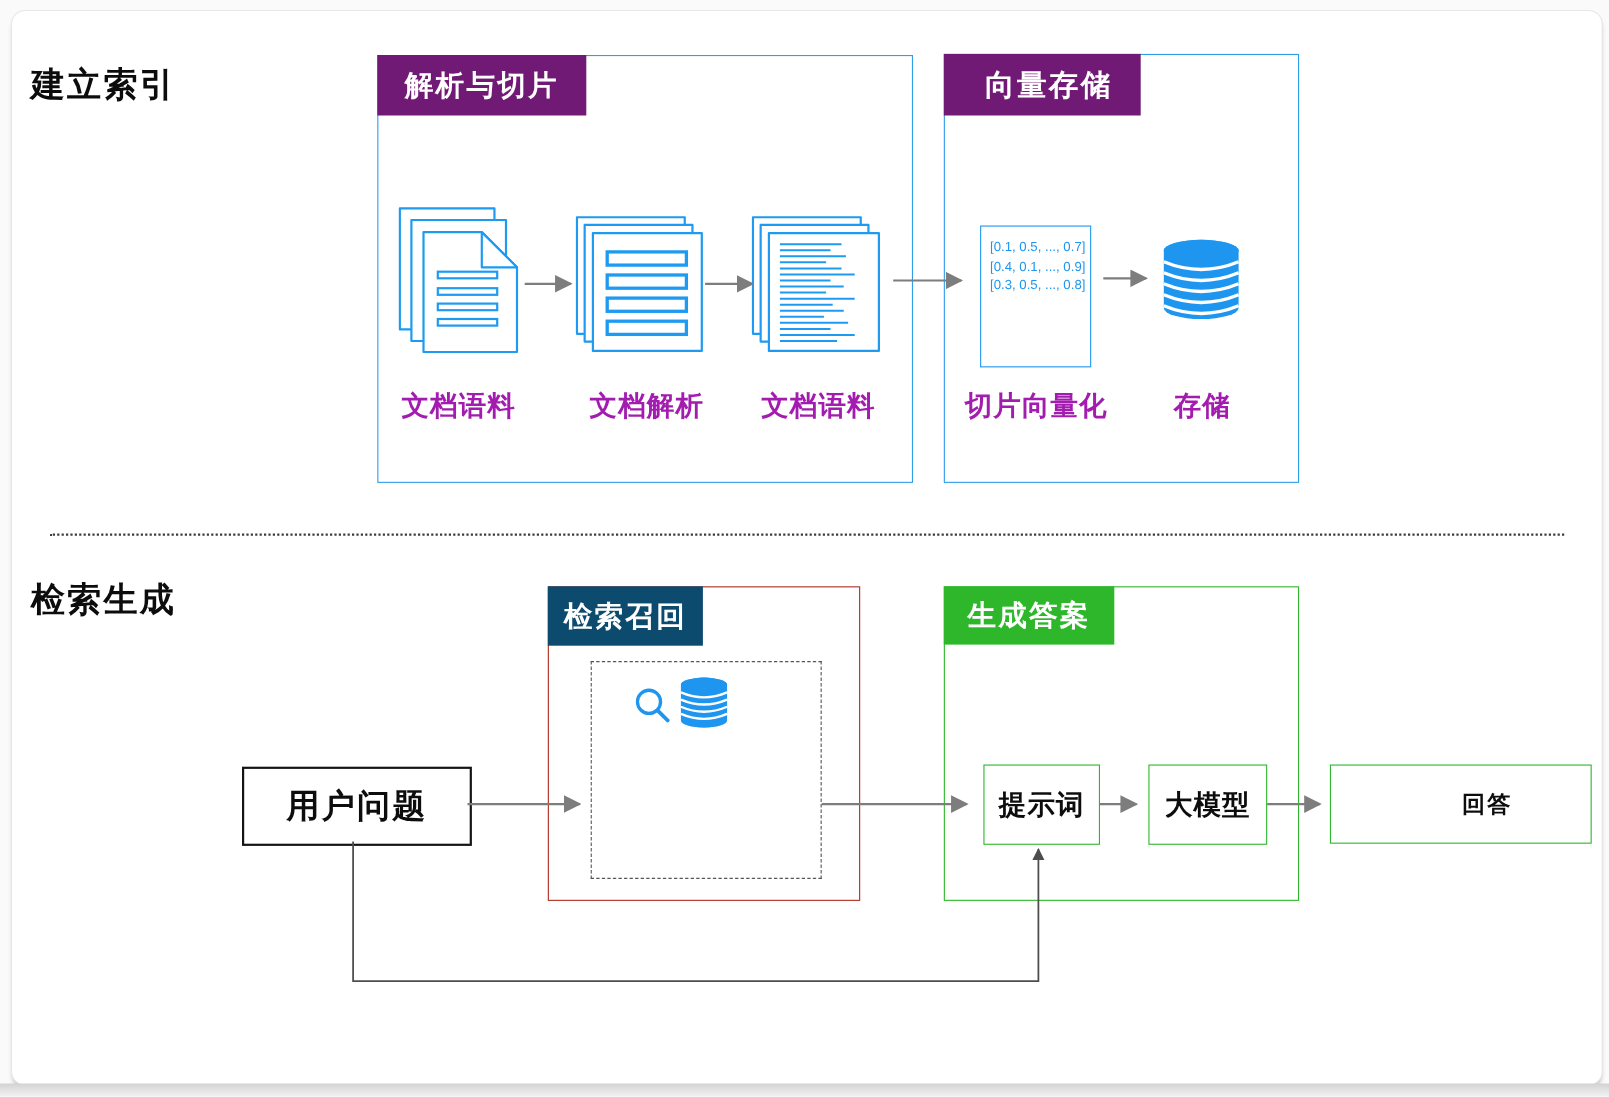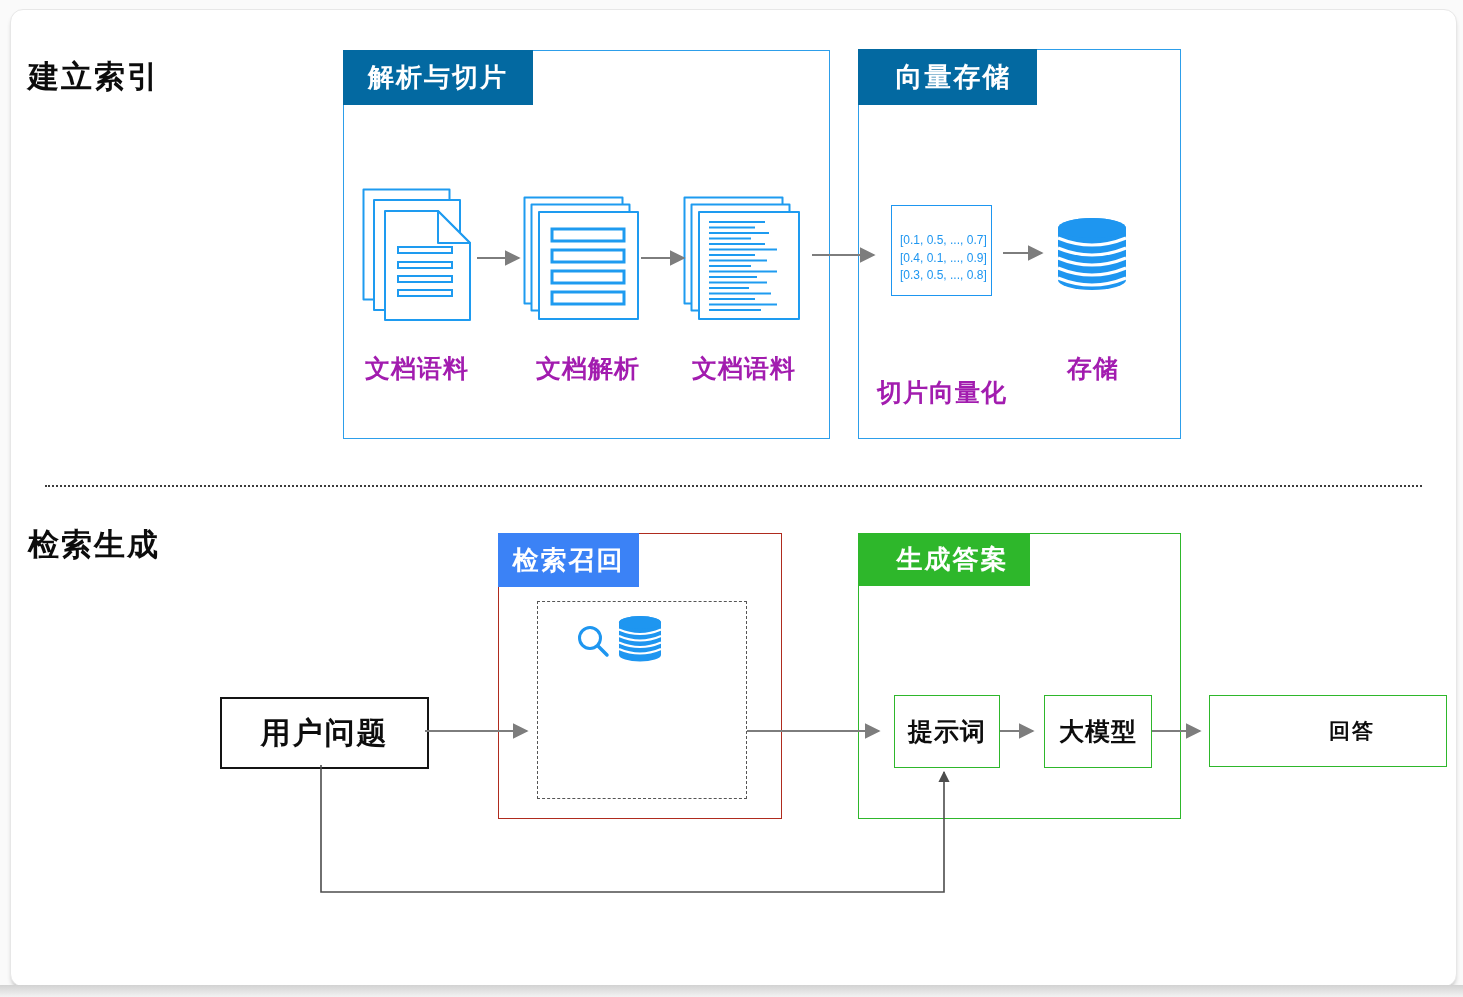--- a/index.html
+++ b/index.html
@@ -19,46 +19,46 @@
     letter-spacing:2px;white-space:nowrap;
   }
   .bigbox{position:absolute;background:#ffffff;}
   .bigbox.blue{border:1.5px solid #2d9eea;}
   .bigbox.red{border:1.5px solid #af2b1e;}
   .bigbox.green{border:1.5px solid #2eb72b;}
   .hdr{
     position:absolute;display:flex;align-items:center;justify-content:center;
     color:#ffffff;font-weight:700;font-size:26px;letter-spacing:2px;white-space:nowrap;
   }
-  .hdr.blue{background:#0369a1;}
-  .hdr.red{background:#3b82f6;}
-  .hdr.green{background:#2eb72b;padding-left:17px;}
+  .hdr.blue{background:#701a75;}
+  .hdr.red{background:#0c4a6e;}
+  .hdr.green{background:#2eb72b;}
   .icon-lbl{
     position:absolute;text-align:center;color:#a21caf;font-weight:600;
     font-size:25px;letter-spacing:1px;white-space:nowrap;
   }
   .node{
     position:absolute;display:flex;align-items:center;justify-content:center;
     background:#ffffff;color:#0d0d0d;font-weight:700;white-space:nowrap;
   }
   .node.black{border:2px solid #141414;font-size:30px;letter-spacing:2px;}
   .node.redline{border:1.5px solid #af2b1e;font-size:24px;letter-spacing:1px;}
   .node.greenline{border:1.5px solid #2eb72b;font-size:25px;letter-spacing:1px;}
   .node.big{font-size:21px;letter-spacing:2px;padding-left:48px;}
   .dotted-box{
     position:absolute;border:1.5px dashed #555555;background:transparent;
   }
   .divider{
     position:absolute;left:45px;top:485px;width:1377px;height:0;
     border-top:2px dotted #3c3c3c;
   }
   .vector-box{
-    position:absolute;left:891px;top:205px;width:101px;height:91px;
+    position:absolute;left:891px;top:205px;width:101px;height:129px;
     border:1.5px solid #1e96f0;background:#fff;box-sizing:border-box;
-    padding:26px 0 0 8px;
+    padding:10px 0 0 8px;
   }
   .vector-box .vrow{
     font-size:12px;line-height:17.5px;color:#1e96f0;white-space:nowrap;
   }
   .overlay{position:absolute;left:0;top:0;pointer-events:none;}
   .bottom-band{
     position:absolute;left:0;top:985px;width:1463px;height:12px;
     background:linear-gradient(to bottom,#d2d2d2,#f3f3f3);
   }
 </style>
@@ -136,21 +136,21 @@
   <div class="icon-lbl" style="left:679px;top:352px;width:130px;">文档语料</div>
 
   <div class="bigbox blue" style="left:858px;top:49px;width:321px;height:388px;"></div>
   <div class="hdr blue" style="left:858px;top:49px;width:167px;height:56px;font-size:27px;padding-left:12px;">向量存储</div>
 
   <div class="vector-box">
     <div class="vrow">[0.1, 0.5, ..., 0.7]</div>
     <div class="vrow">[0.4, 0.1, ..., 0.9]</div>
     <div class="vrow">[0.3, 0.5, ..., 0.8]</div>
   </div>
-  <div class="icon-lbl" style="left:867px;top:352px;width:150px;margin-top:24px;">切片向量化</div>
+  <div class="icon-lbl" style="left:867px;top:352px;width:150px;">切片向量化</div>
 
   <svg class="abs" style="left:1056px;top:216px;" width="72" height="76" viewBox="0 0 72 76">
     <path d="M2,12 A34,10 0 0 1 70,12 V64 A34,10 0 0 1 2,64 Z" fill="#1e96f0"></path>
     <ellipse cx="36" cy="12" rx="34" ry="10" fill="#1e96f0"></ellipse>
     <g fill="none" stroke="#ffffff" stroke-width="3">
       <path d="M2,22 Q36,36 70,22"></path>
       <path d="M2,32 Q36,46 70,32"></path>
       <path d="M2,42 Q36,56 70,42"></path>
       <path d="M2,52 Q36,66 70,52"></path>
       <path d="M2,62 Q36,76 70,62"></path>

